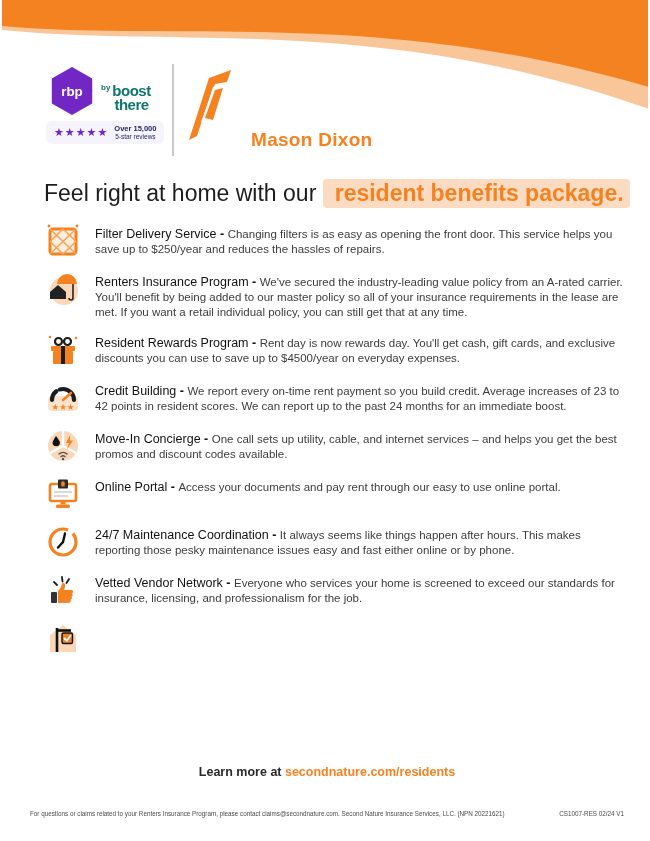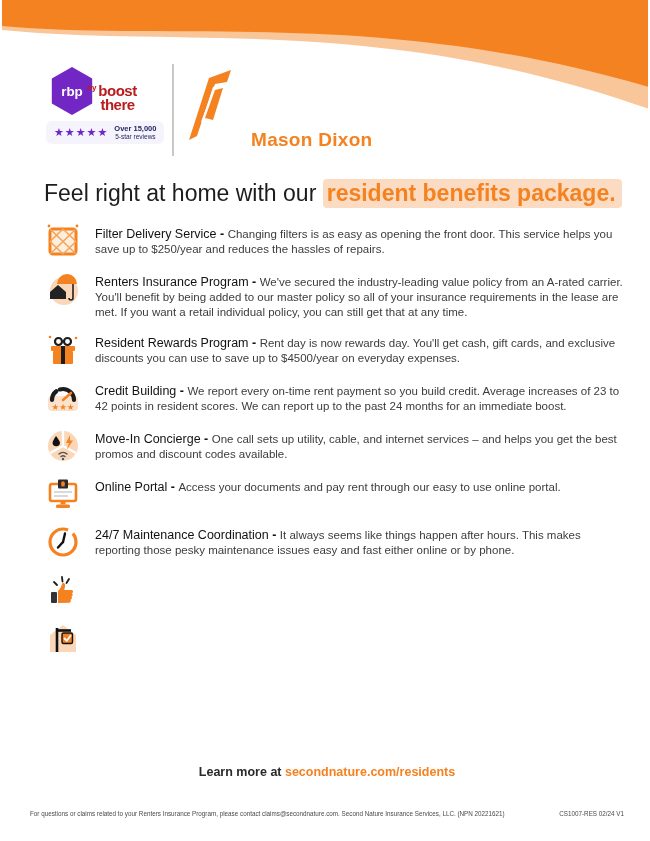--- a/index.html
+++ b/index.html
@@ -5,37 +5,37 @@
   * { margin:0; padding:0; box-sizing:border-box; }
   html,body { background:#fff; }
   body { font-family:"Liberation Sans", sans-serif; }
   .page { position:relative; width:646px; height:841px; background:#fff; overflow:hidden; margin:0 auto; }
 
   
   .swoosh { position:absolute; top:0; left:0; width:650px; height:130px; }
 
   
   .rbp-badge { position:absolute; left:45px; top:64px; width:50px; height:54px; }
-  .byline { position:absolute; left:85px; top:84px; color:#b91c1c; line-height:1; }
+  .byline { position:absolute; left:99px; top:84px; color:#0f766e; line-height:1; }
   .byline .by { font-size:8px; font-weight:600; vertical-align:top; margin-right:2px; }
   .byline .sn { display:inline-block; text-align:center; font-weight:800; font-size:15px; letter-spacing:-0.5px; }
   .byline .sn div { line-height:0.9; }
   .stars-badge { position:absolute; left:44px; top:121px; background:#f5f4fc; border-radius:6px; padding:4px 8px; display:flex; align-items:center; gap:6px; }
   .stars { color:#6d28c9; font-size:11px; letter-spacing:1px; line-height:1; }
   .stars-text { color:#232761; line-height:1.1;text-align:center; }
   .stars-text .l1 { font-size:7.5px; font-weight:700; }
   .stars-text .l2 { font-size:6.5px; }
   .logo-divider { position:absolute; left:170px; top:64px; width:1.5px; height:92px; background:#c9c9c9; }
   .pmi-glyph { position:absolute; left:185px; top:70px; width:46px; height:70px; }
   .pmi-word { position:absolute; left:233px; top:58px; font-size:62px; font-weight:800; letter-spacing:-2px; color:#161616; line-height:1.1; }
   .pmi-franchise { position:absolute; left:249px; top:129px; font-size:19px; font-weight:600; color:#f58220; letter-spacing:0.3px; }
 
   
   .headline { position:absolute; left:42px; top:180px; font-size:23px; font-weight:500; color:#1d1d1d; white-space:nowrap; }
-  .headline .hl { color:#f58220; font-weight:800; background:#fbdcc3; border-radius:4px; padding:1px 6px 2px 4px; }
+  .headline .hl { color:#f58220; font-weight:800; background:#fbdcc3; border-radius:4px; padding:1px 6px 2px 12px; }
 
   
   .benefits { position:absolute; left:42px; top:223px; width:585px; }
   .benefit { display:flex; gap:13px; margin-bottom:13px; align-items:flex-start; }
   .b-icon { flex:0 0 38px; display:flex; justify-content:center; padding-top:1px; }
   .b-text { font-size:11.5px; color:#3c3c3c; line-height:1.28; padding-top:3px; }
   .b-title { font-size:12.5px; font-weight:400; color:#121212; }
   .b-sep { font-size:12.5px; font-weight:800; color:#121212; }
 
   
@@ -181,20 +181,21 @@
     <div class="benefit">
       <span class="b-icon">
         <svg width="34" height="34" viewBox="0 0 34 34">
           <line x1="8" y1="9" x2="11" y2="12" stroke="#1c1c1c" stroke-width="1.8" stroke-linecap="round"></line>
           <line x1="16" y1="4" x2="16.5" y2="8.5" stroke="#1c1c1c" stroke-width="1.8" stroke-linecap="round"></line>
           <line x1="23" y1="6" x2="20.5" y2="10" stroke="#1c1c1c" stroke-width="1.8" stroke-linecap="round"></line>
           <rect x="5" y="19" width="6" height="11" rx="1" fill="#333333"></rect>
           <path d="M12,30 L12,18 C14,16 15.5,13.5 16,11 C16.3,9.5 18.8,9.6 19,11.5 C19.2,13.5 18.7,15.5 18.2,17 L25.5,17 C27.5,17 27.5,20 25.8,20.3 C27.3,21 26.8,23.3 25.4,23.6 C26.6,24.5 25.9,26.5 24.5,26.7 C25.4,27.7 24.7,29.6 23,29.8 L14,30 Z" fill="#f58220"></path>
         </svg>
       </span>
+      <div class="b-text"><span class="b-title">Vetted Vendor Network</span><span class="b-sep"> - </span><span>Everyone who services your home is screened to exceed our standards for insurance, licensing, and professionalism for the job.</span></div>
     </div>
 
     <div class="benefit">
       <span class="b-icon">
         <svg width="34" height="34" viewBox="0 0 34 34">
           <path d="M4,14 L17,4 L30,14 L30,31 L4,31 Z" fill="#f9d7b8"></path>
           <line x1="11" y1="7" x2="11" y2="31" stroke="#111111" stroke-width="2.6"></line>
           <line x1="11" y1="9.5" x2="25" y2="9.5" stroke="#111111" stroke-width="2.6"></line>
           <rect x="16" y="12" width="10.5" height="10.5" rx="1.5" fill="#f58220" stroke="#111111" stroke-width="1.4"></rect>
           <polyline points="18.5,17.5 20.8,19.8 24.5,14.8" stroke="#ffffff" stroke-width="1.8" fill="none" stroke-linecap="round" stroke-linejoin="round"></polyline>

